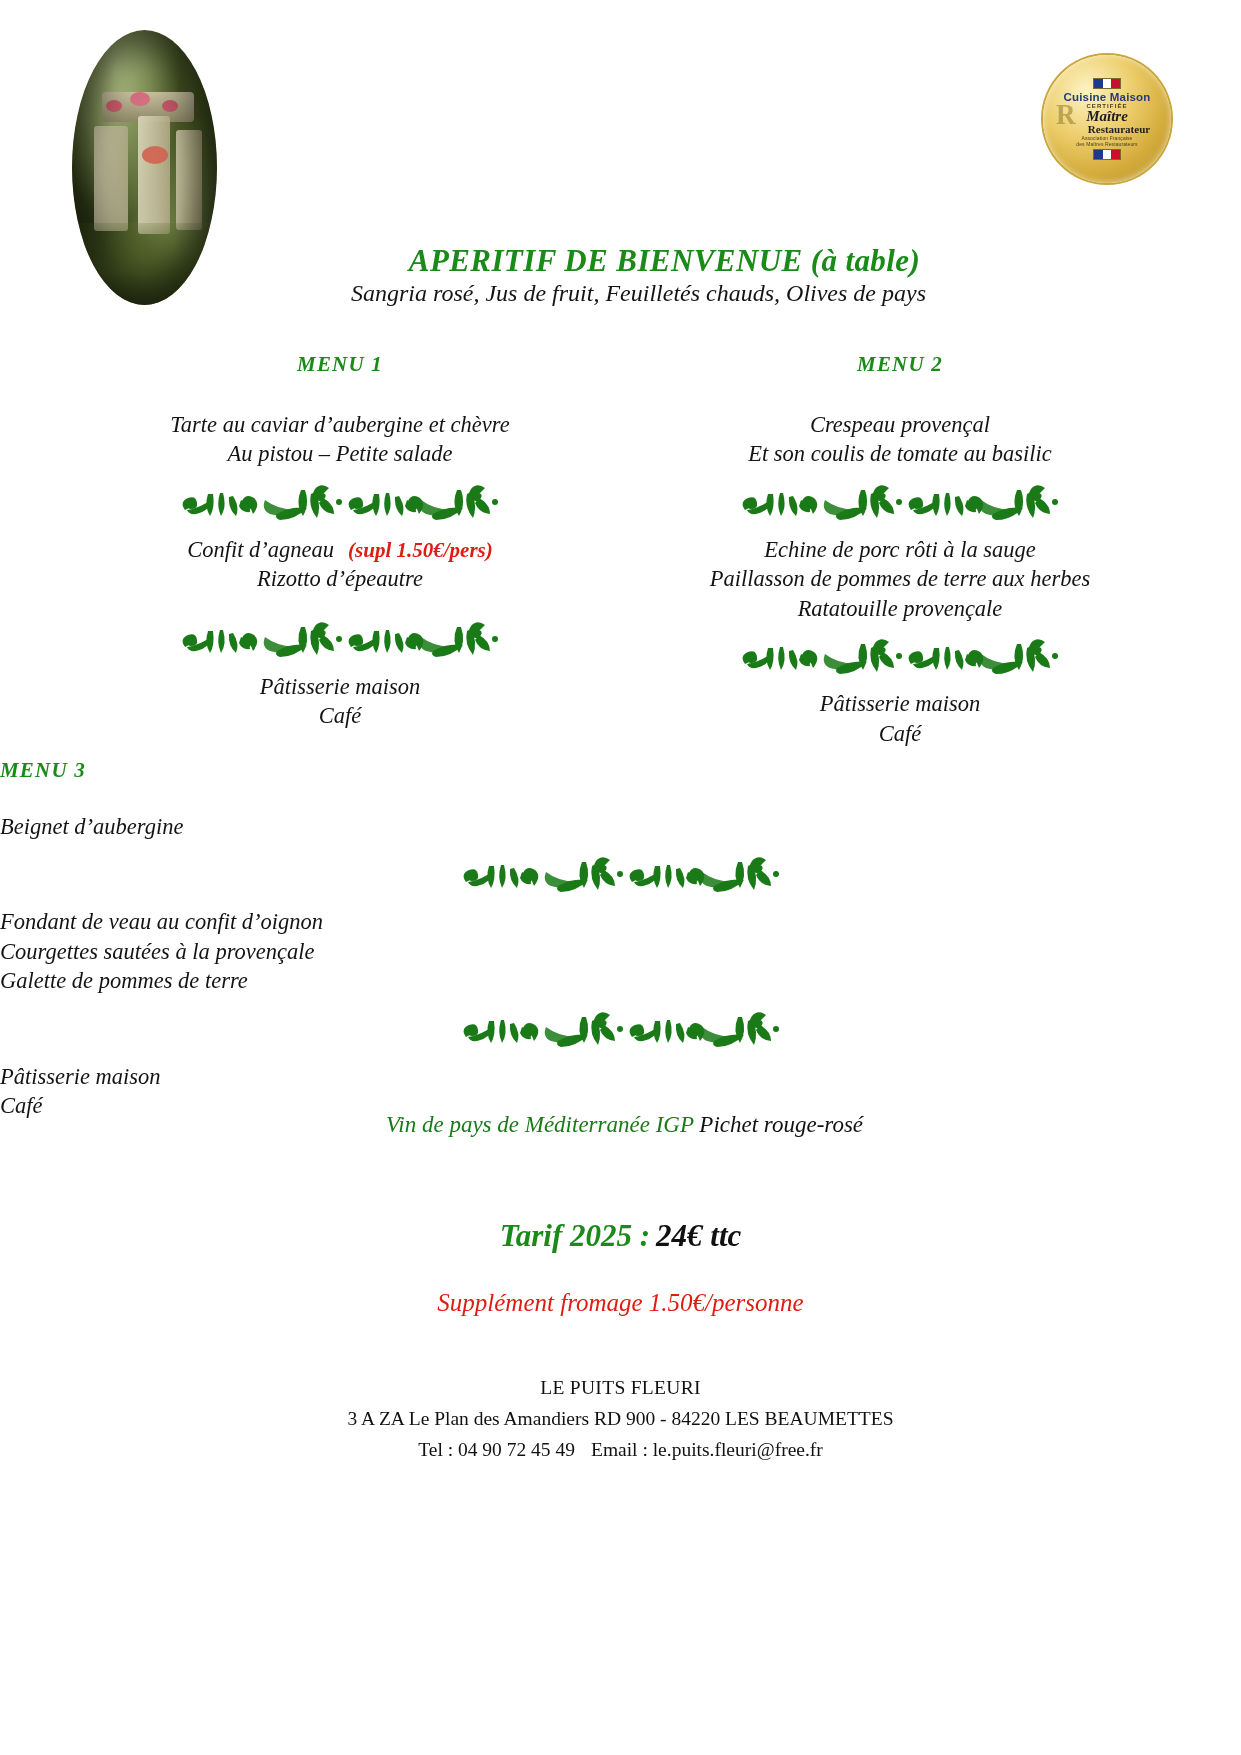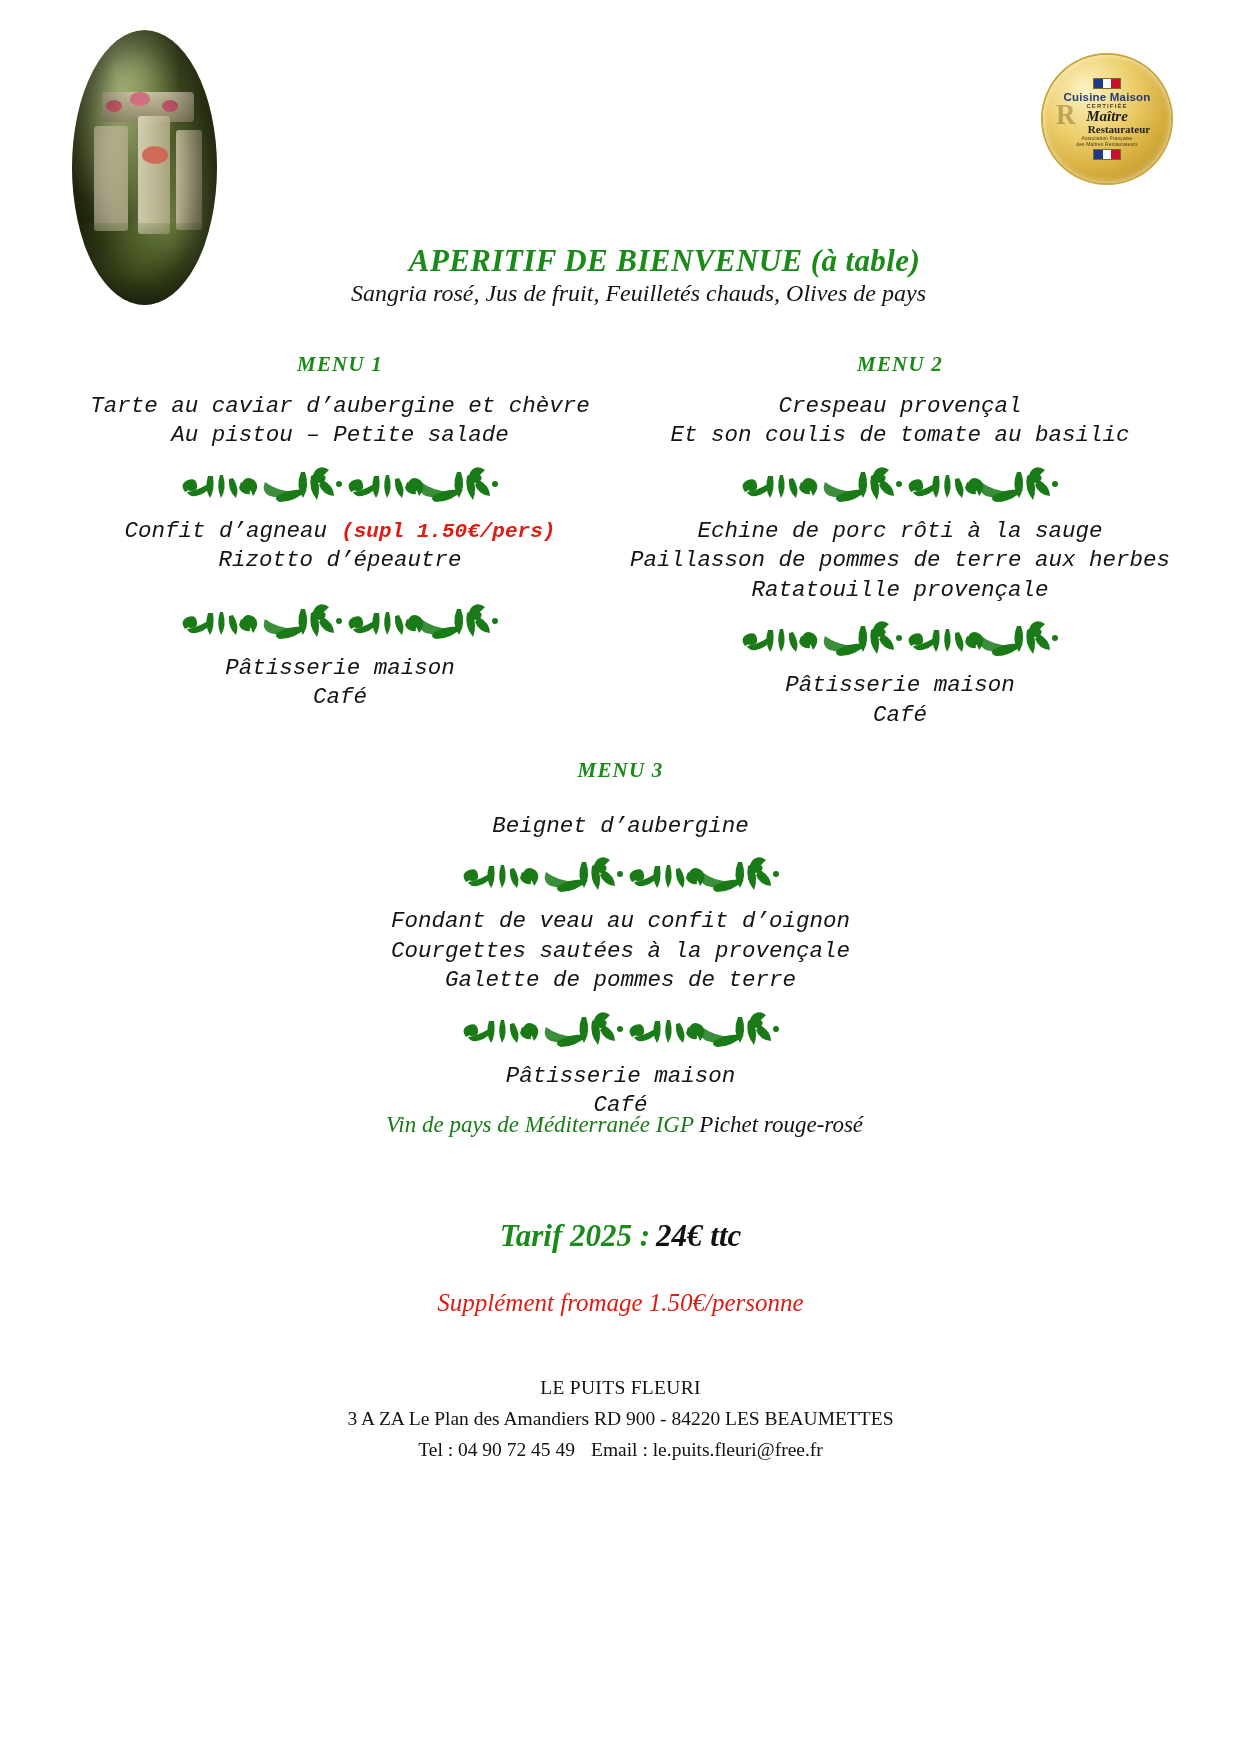--- a/index.html
+++ b/index.html
@@ -185,24 +185,24 @@
     width: 50%;
     text-align: center;
   }
   .menu-head {
     font-family: "Liberation Serif", serif;
     font-style: italic;
     font-weight: bold;
     font-size: 21px;
     color: #1a8a19;
     letter-spacing: 1.2px;
-    margin-bottom: 16px;
+    margin-bottom: 34px;
   }
   .dish {
-    font-family: Liberation Mono, monospace;
+    font-family: Liberation Serif, serif;
     font-style: italic;
     font-size: 22.5px;
     color: #141414;
     line-height: 1.22;
   }
   .dish .supl {
     color: #e01b12;
     font-weight: bold;
     font-size: 21px;
     margin-left: 14px;
@@ -214,21 +214,20 @@
   }
 
   .blk { margin-bottom: 2px; }
   .gap-a { height: 10px; }
 
   
   .menu3 {
     position: absolute;
     left: 0; right: 0;
     top: 758px;
-    text-align: center;
   }
   .menu3 .menu-head { margin-bottom: 30px; }
 
   .wine {
     position: absolute;
     left: 8px; right: 0;
     top: 1112px;
     text-align: center;
     font-family: "Liberation Serif", serif;
     font-style: italic;

